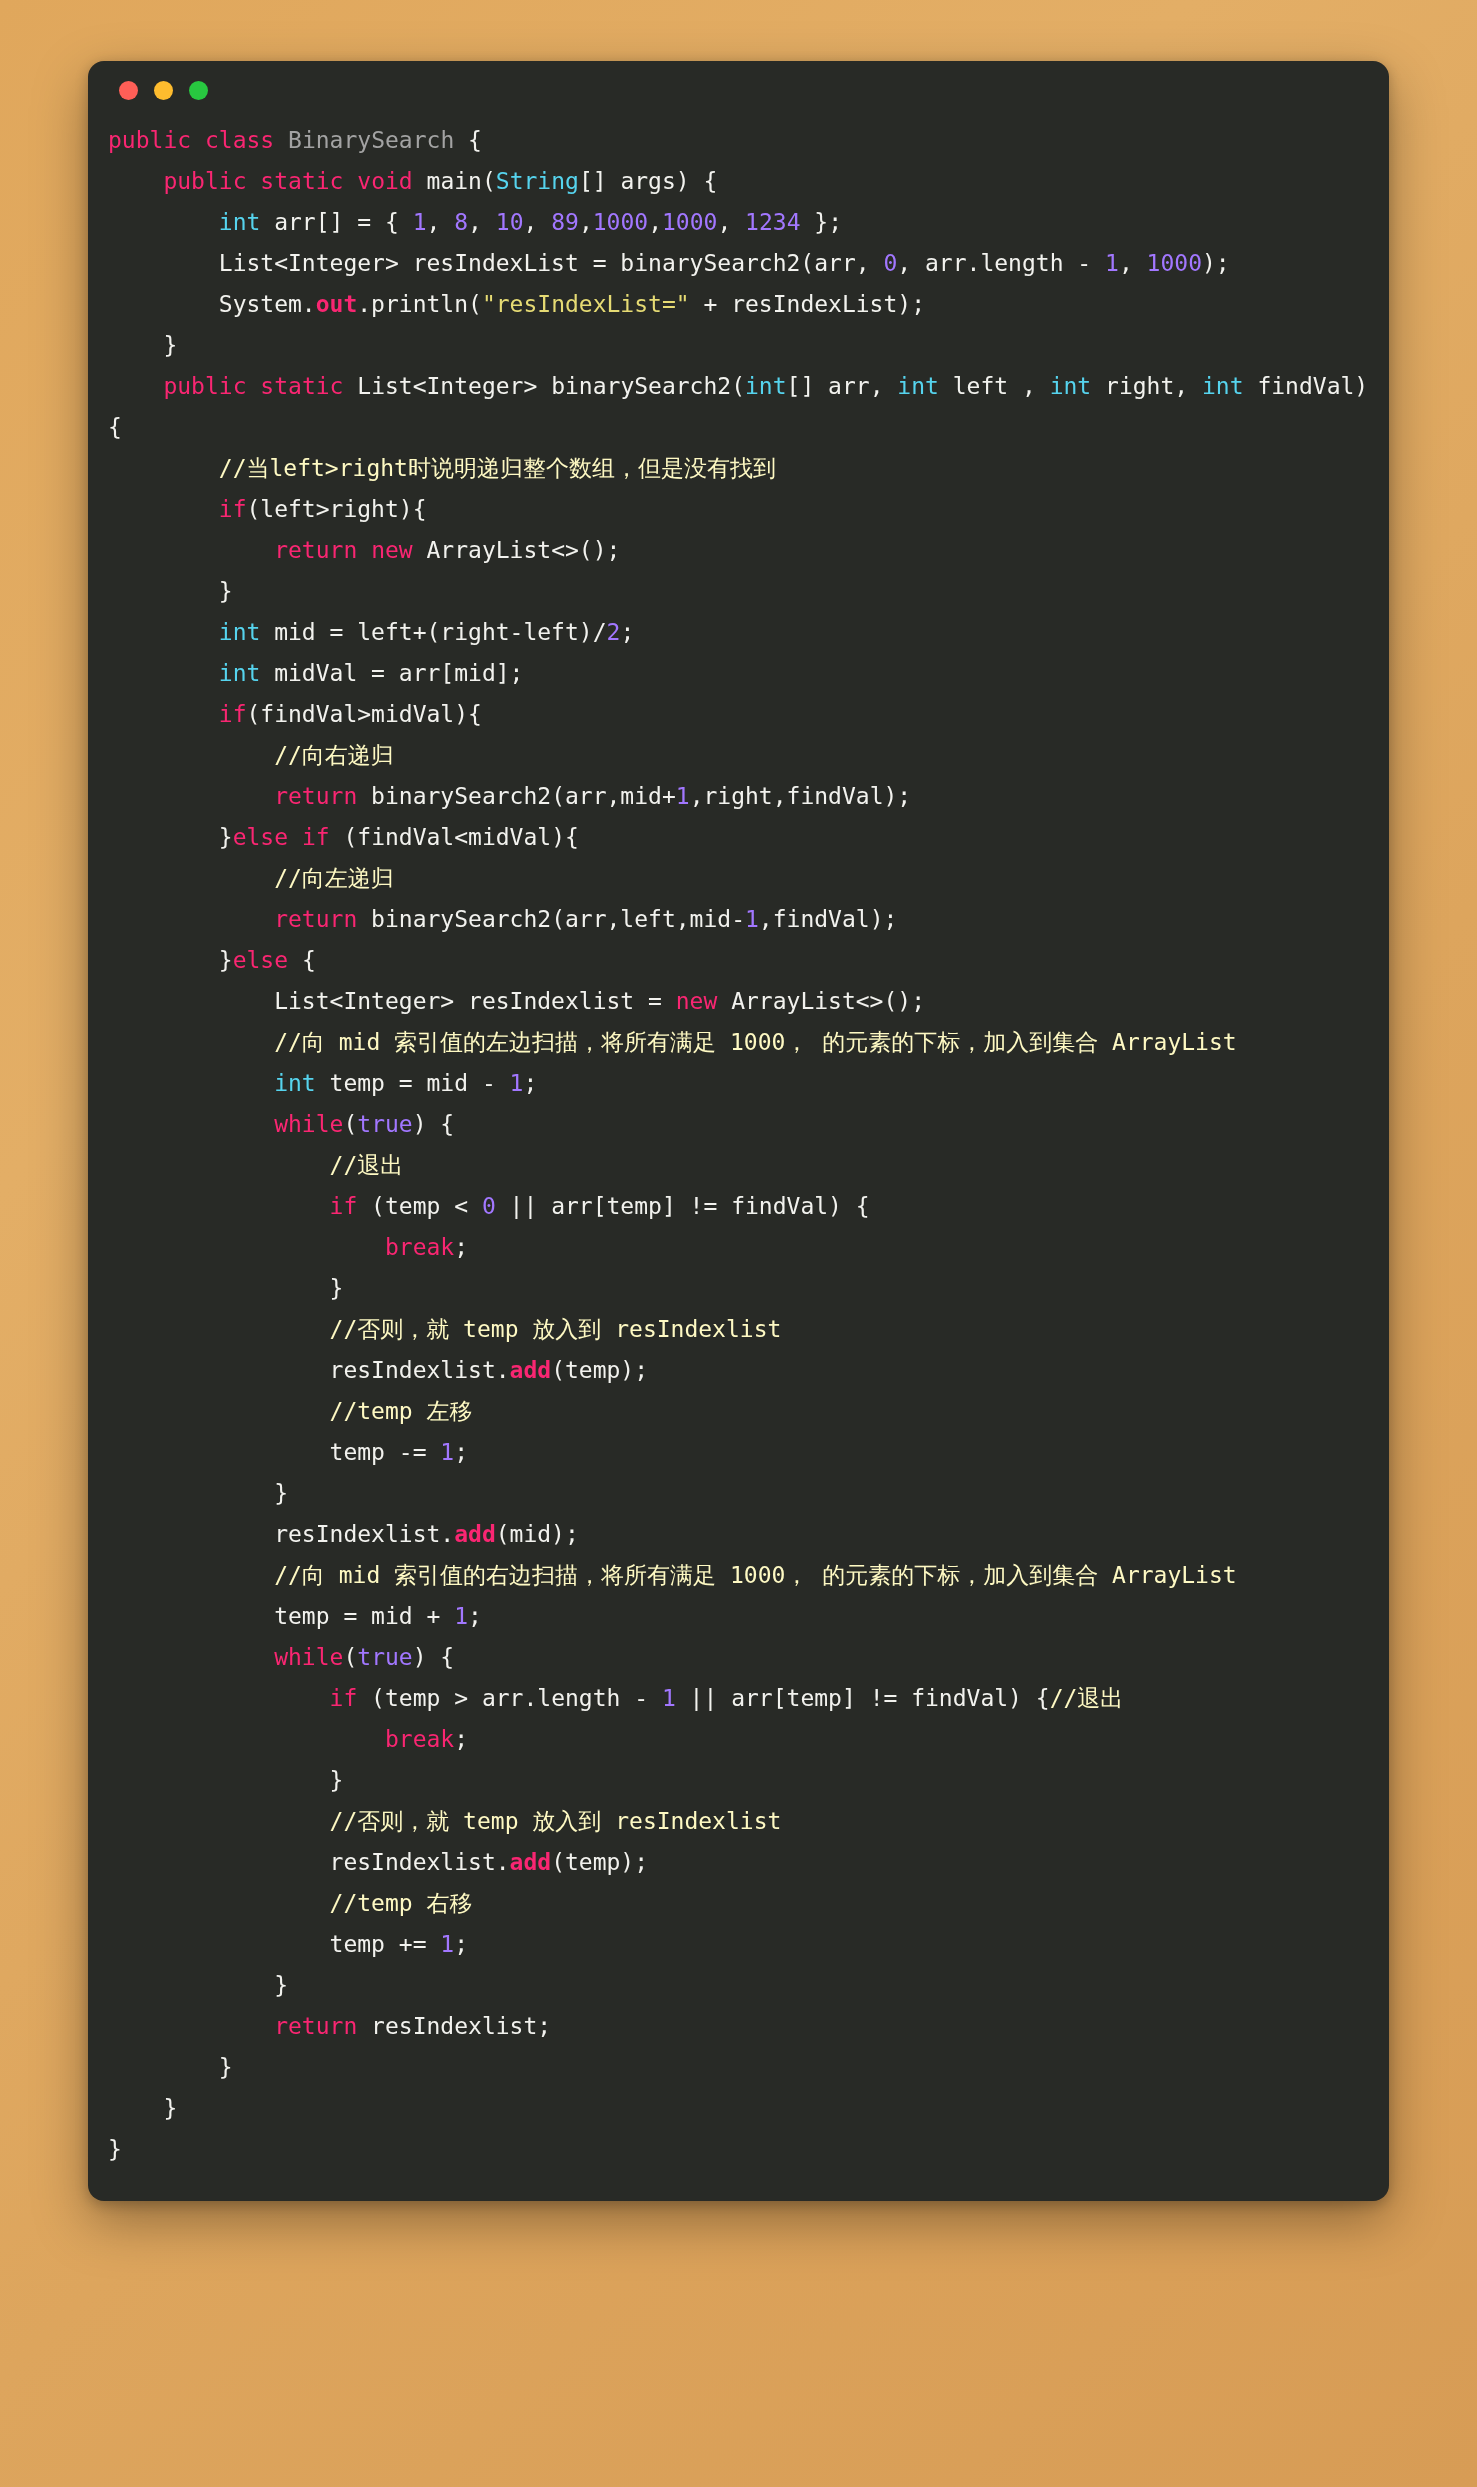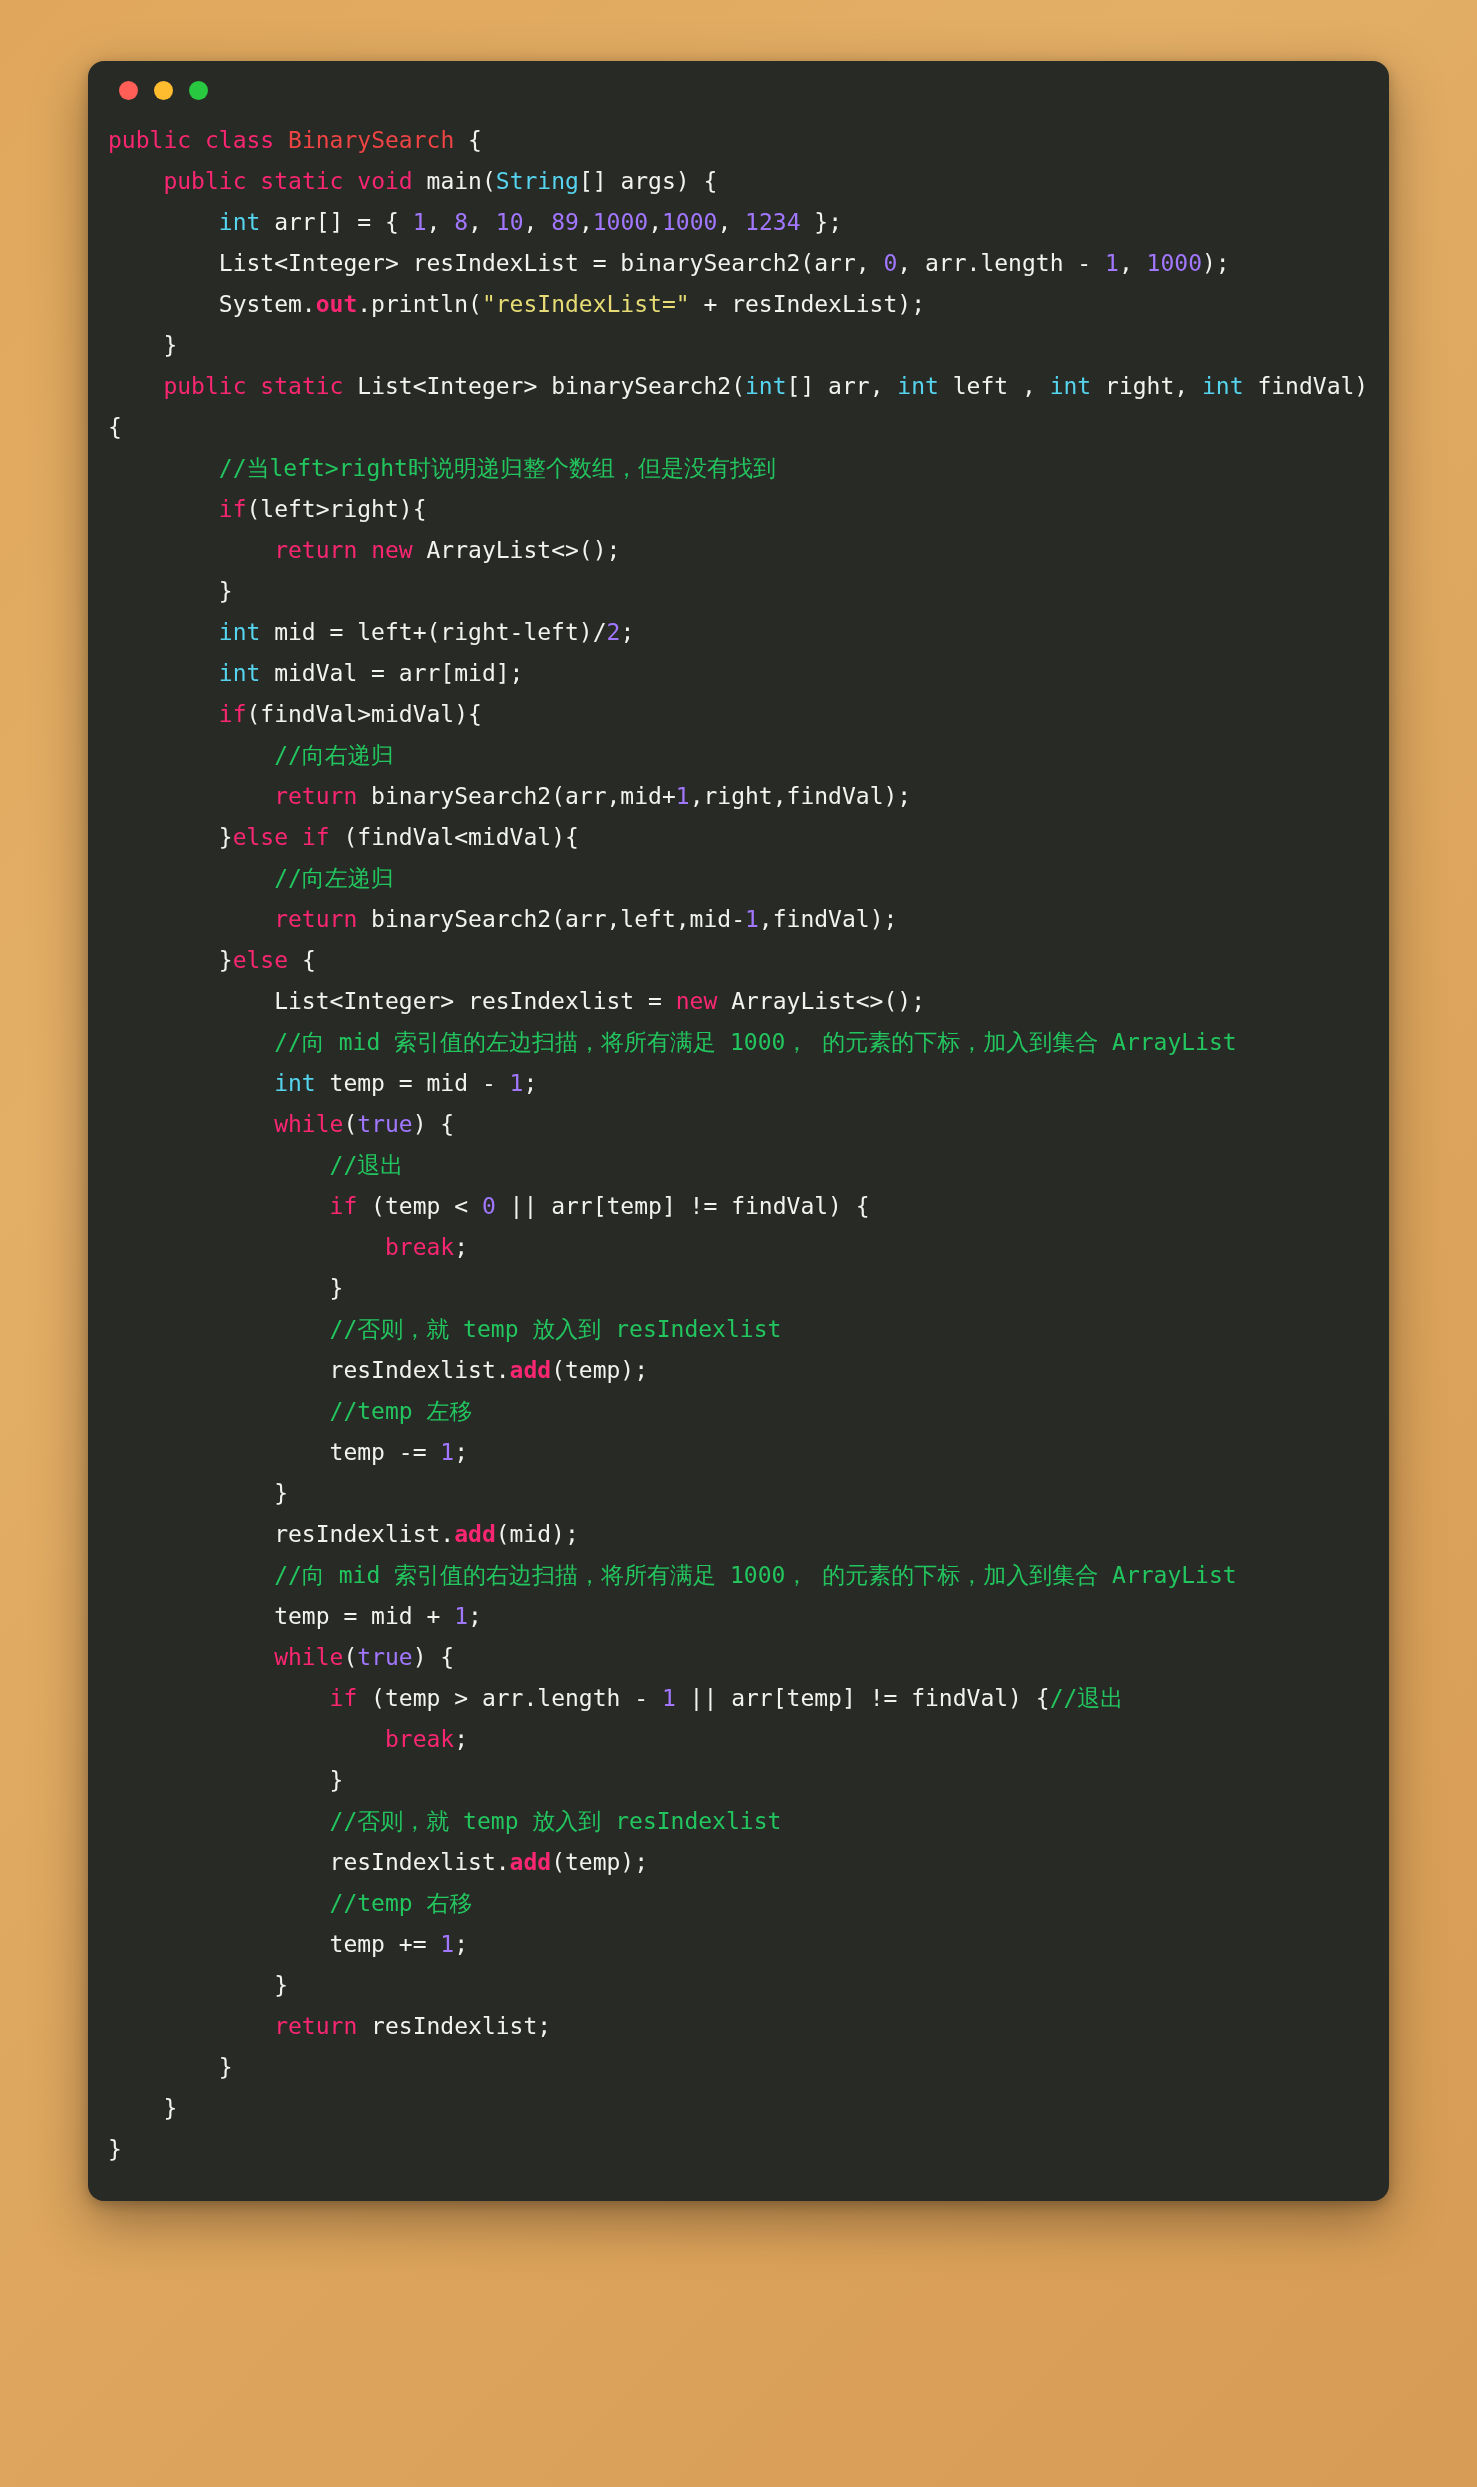--- a/index.html
+++ b/index.html
@@ -58,25 +58,25 @@
     overflow-wrap: anywhere;
     letter-spacing: 0px;
     -webkit-font-smoothing: antialiased;
   }
 
   .ln { display: block; min-height: 41px; }
 
   
   .kw   { color: #f92672; }            
   .typ  { color: #56d4ee; text-align: center; }            
-  .cls  { color: #ef4444; }            
+  .cls  { color: #a3a3a3; }            
   .num  { color: #a277ff; }            
   .str  { color: #e6db74; }            
   .fn   { color: #f92672; font-weight: bold; }            
-  .cmt  { color: #22c55e; margin-top: 40px; }            
+  .cmt  { color: #fef9c3; margin-top: 40px; }            
   .pln  { color: #f2f2ee; }            
 </style>
 </head>
 <body>
 
 <div id="window">
 
   <div id="titlebar">
     <span class="dot dot-close"></span>
     <span class="dot dot-min"></span>

